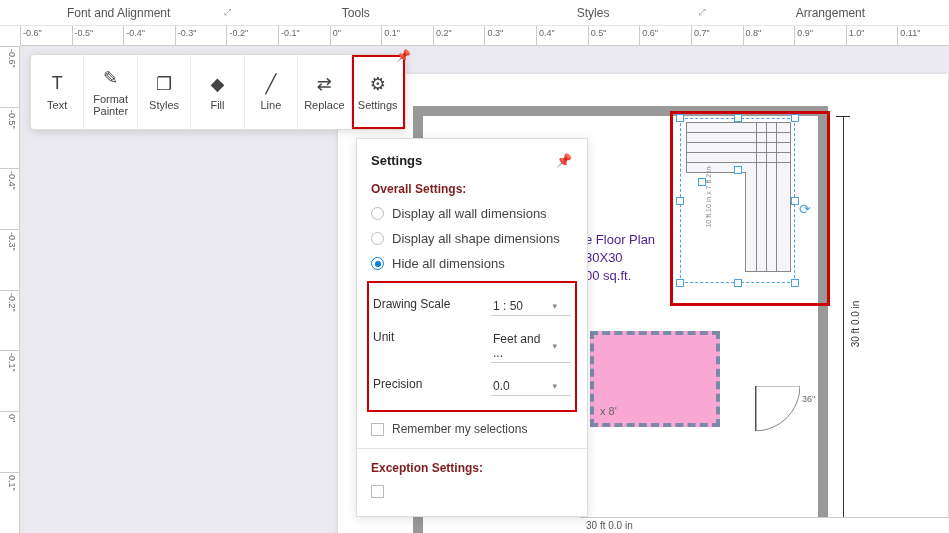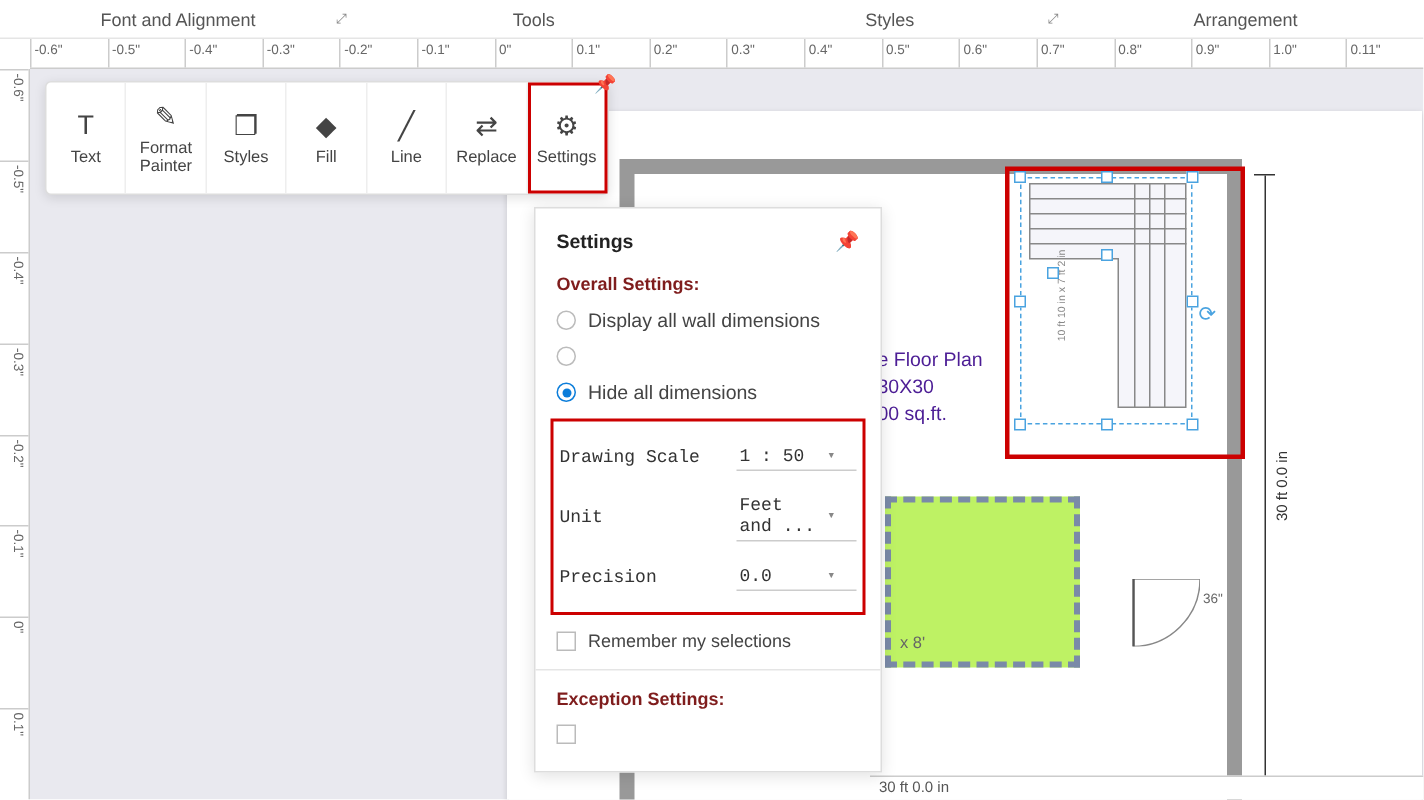--- a/index.html
+++ b/index.html
@@ -13,21 +13,21 @@
   .ruler-h .tick { flex: 1; position: relative; border-left: 1px solid #ccc; padding-left: 2px; padding-top: 2px; }
   .ruler-v { position: absolute; top: 46px; left: 0; width: 20px; bottom: 0; background: #fff; border-right: 1px solid #ccc; display: flex; flex-direction: column; font-size: 9px; color: #666; }
   .ruler-v .tick { flex: 1; position: relative; border-top: 1px solid #ccc; writing-mode: vertical-rl; padding: 2px 2px 0 0; text-align: left; }
   
   .canvas { position: absolute; top: 46px; left: 20px; right: 0; bottom: 0; background: #e9e9ef; }
   
   .page-white { position: absolute; top: 28px; left: 318px; width: 610px; height: 500px; background: #fff; box-shadow: 0 1px 4px rgba(0,0,0,.15); }
   
   .floorplan-wall { position: absolute; border: 10px solid #999; }
   .wall-main { top: 60px; left: 393px; width: 415px; height: 440px; }
-  .wall-inner { position: absolute; top: 285px; left: 570px; width: 130px; height: 114px; border: 4px dashed #7a8aa8; background: #bef264; }
+  .wall-inner { position: absolute; top: 285px; left: 570px; width: 130px; height: 96px; border: 4px dashed #7a8aa8; background: #f9a8d4; }
   .wall-label { position: absolute; font-size: 11px; color: #666; }
   
   .stairs-box { position: absolute; top: 65px; left: 650px; width: 160px; height: 195px; border: 3px solid #c00; pointer-events: none; z-index: 5; }
   .stairs-sel { position: absolute; top: 72px; left: 660px; width: 115px; height: 165px; }
   .stairs-sel .sel-bound { position: absolute; inset: 0; border: 1px dashed #4aa3e0; }
   .stairs-sel .handle { position: absolute; width: 8px; height: 8px; background: #fff; border: 1.5px solid #4aa3e0; }
   .stairs-sel .rotate { position: absolute; right: -18px; top: 50%; width: 14px; height: 14px; color: #4aa3e0; font-size: 14px; }
   .stairs-shape { position: absolute; top: 76px; left: 666px; width: 105px; height: 150px; }
   .stairs-shape .outer { position: absolute; inset: 0; border: 1px solid #888; background: #f5f5fa; }
   .stairs-shape .cut { position: absolute; left: 0; bottom: 0; width: 60px; height: 100px; background: #fff; border-top: 1px solid #888; border-right: 1px solid #888; }
@@ -60,21 +60,21 @@
   .settings-panel { position: absolute; top: 92px; left: 336px; width: 232px; background: #fff; border: 1px solid #ddd; box-shadow: 0 2px 10px rgba(0,0,0,.12); z-index: 20; padding: 14px 14px 8px; }
   .settings-panel h3 { font-size: 13px; font-weight: 700; color: #222; margin-bottom: 14px; display: flex; justify-content: space-between; align-items: center; }
   .settings-panel .pin2 { font-size: 13px; color: #555; cursor: pointer; }
   .settings-panel .sec-title { font-size: 12px; font-weight: 700; color: #7f1d1d; margin: 6px 0 10px; }
   .settings-panel .radio-row { display: flex; align-items: center; gap: 8px; font-size: 13px; color: #444; margin: 10px 0; cursor: pointer; }
   .settings-panel .radio { width: 13px; height: 13px; border: 1.5px solid #bbb; border-radius: 50%; position: relative; flex-shrink: 0; }
   .settings-panel .radio.on { border-color: #0b7dda; }
   .settings-panel .radio.on::after { content: ""; position: absolute; inset: 2.5px; background: #0b7dda; border-radius: 50%; }
   .settings-panel .check-row { display: flex; align-items: center; gap: 8px; font-size: 12px; color: #444; margin: 10px 0; cursor: pointer; }
   .settings-panel .chk { width: 13px; height: 13px; border: 1.5px solid #bbb; flex-shrink: 0; }
-  .settings-panel .field-row { display: flex; align-items: center; justify-content: space-between; margin: 14px 0; font-family: Liberation Mono, monospace; }
+  .settings-panel .field-row { display: flex; align-items: flex-start; justify-content: space-between; margin: 14px 0; }
   .settings-panel .field-row .lab { font-size: 12px; color: #333; }
   .settings-panel .field-row .sel { width: 80px; font-size: 12px; color: #333; border: none; border-bottom: 1px solid #ccc; background: transparent; padding: 2px 14px 2px 2px; position: relative; cursor: pointer; display: flex; justify-content: space-between; align-items: center; }
   .settings-panel .field-row .sel::after { content: "▾"; font-size: 9px; color: #888; margin-left: 4px; }
   .settings-panel .red-box { border: 2px solid #c00; margin: 6px -4px 8px; padding: 0 4px; }
   .settings-panel hr { border: none; border-top: 1px solid #e5e5e5; margin: 12px -14px; }
 </style>
 </head>
 <body>
 
 <div class="top-tabs">
@@ -224,20 +224,21 @@
       <span>Settings</span>
       <span class="pin2">📌</span>
     </h3>
     <div class="sec-title">Overall Settings:</div>
     <div class="radio-row">
       <span class="radio"></span>
       <span>Display all wall dimensions</span>
     </div>
     <div class="radio-row">
       <span class="radio"></span>
+      <span>Display all shape dimensions</span>
     </div>
     <div class="radio-row">
       <span class="radio on"></span>
       <span>Hide all dimensions</span>
     </div>
 
     <div class="red-box">
       <div class="field-row">
         <span class="lab">Drawing Scale</span>
         <span class="sel">

